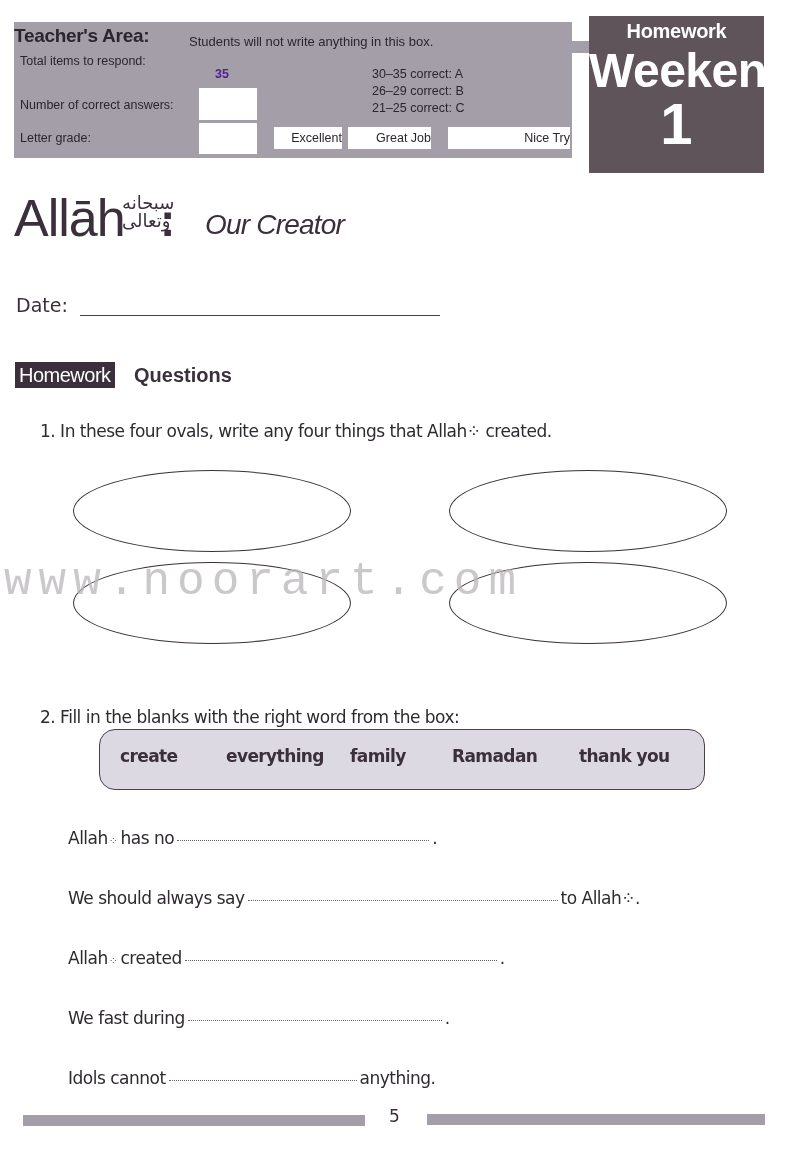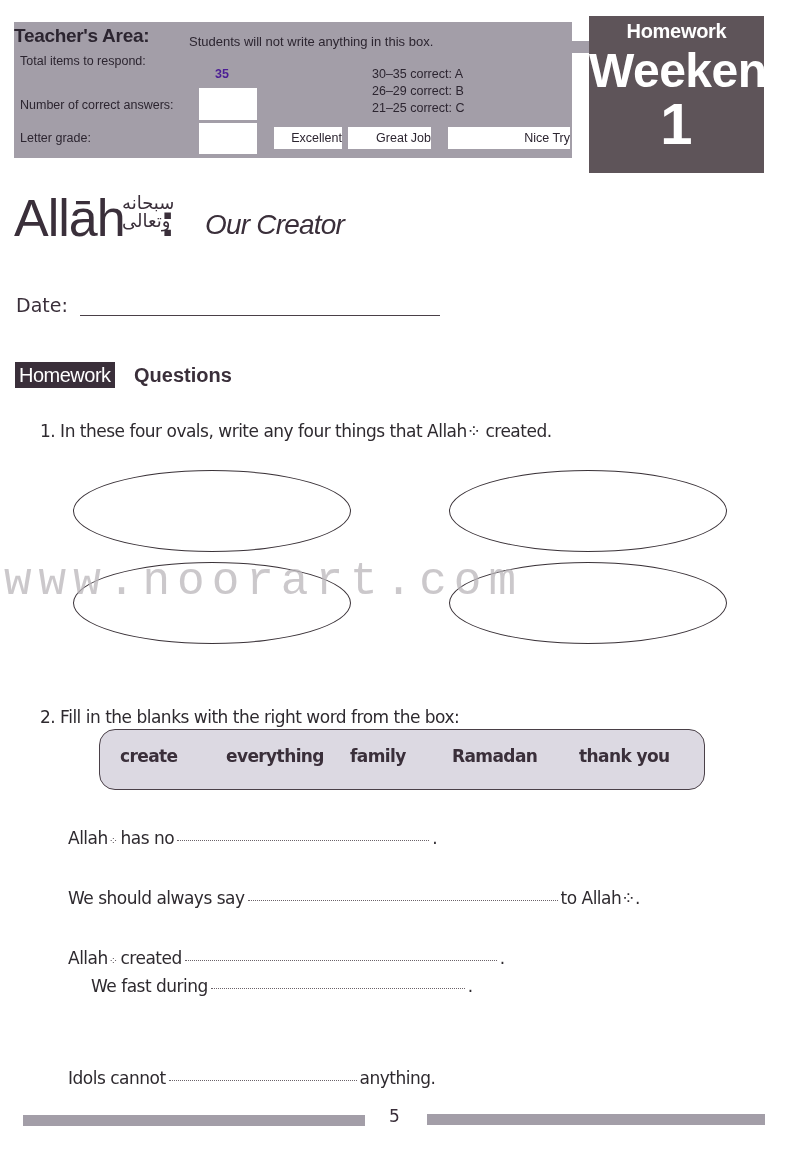--- a/index.html
+++ b/index.html
@@ -106,21 +106,21 @@
     #word-3 { left:352px; }
     #word-4 { left:479px; }
 
     
     .sentence { position:absolute; left:68px; font-size:17px; color:#2e2a2f; font-family:"DejaVu Sans", sans-serif; letter-spacing:-0.5px; white-space:nowrap; display:flex; align-items:baseline; }
     .blank { display:inline-block; border-bottom:1.2px dotted #6a6268; height:1px; margin:0 3px; position:relative; top:-3px; }
     .glyph { font-size:11px; color:#6a6268; margin-left:1px; margin-right:3px; }
     #s-0 { top:828px; }
     #s-1 { top:888px; }
     #s-2 { top:948px; }
-    #s-3 { top:976px;margin-left:23px; }
+    #s-3 { top:1008px; }
     #s-4 { top:1068px; }
 
     
     #footer-left { left:23px; top:1115px; width:342px; height:11px; background:#a39ea8; }
     #footer-right { left:427px; top:1114px; width:338px; height:11px; background:#a39ea8; }
     #page-number { left:389px; top:1106px; font-size:17px; color:#3a2f3a; font-family:"DejaVu Sans", sans-serif; }
   </style>
 </head>
 <body>
 

